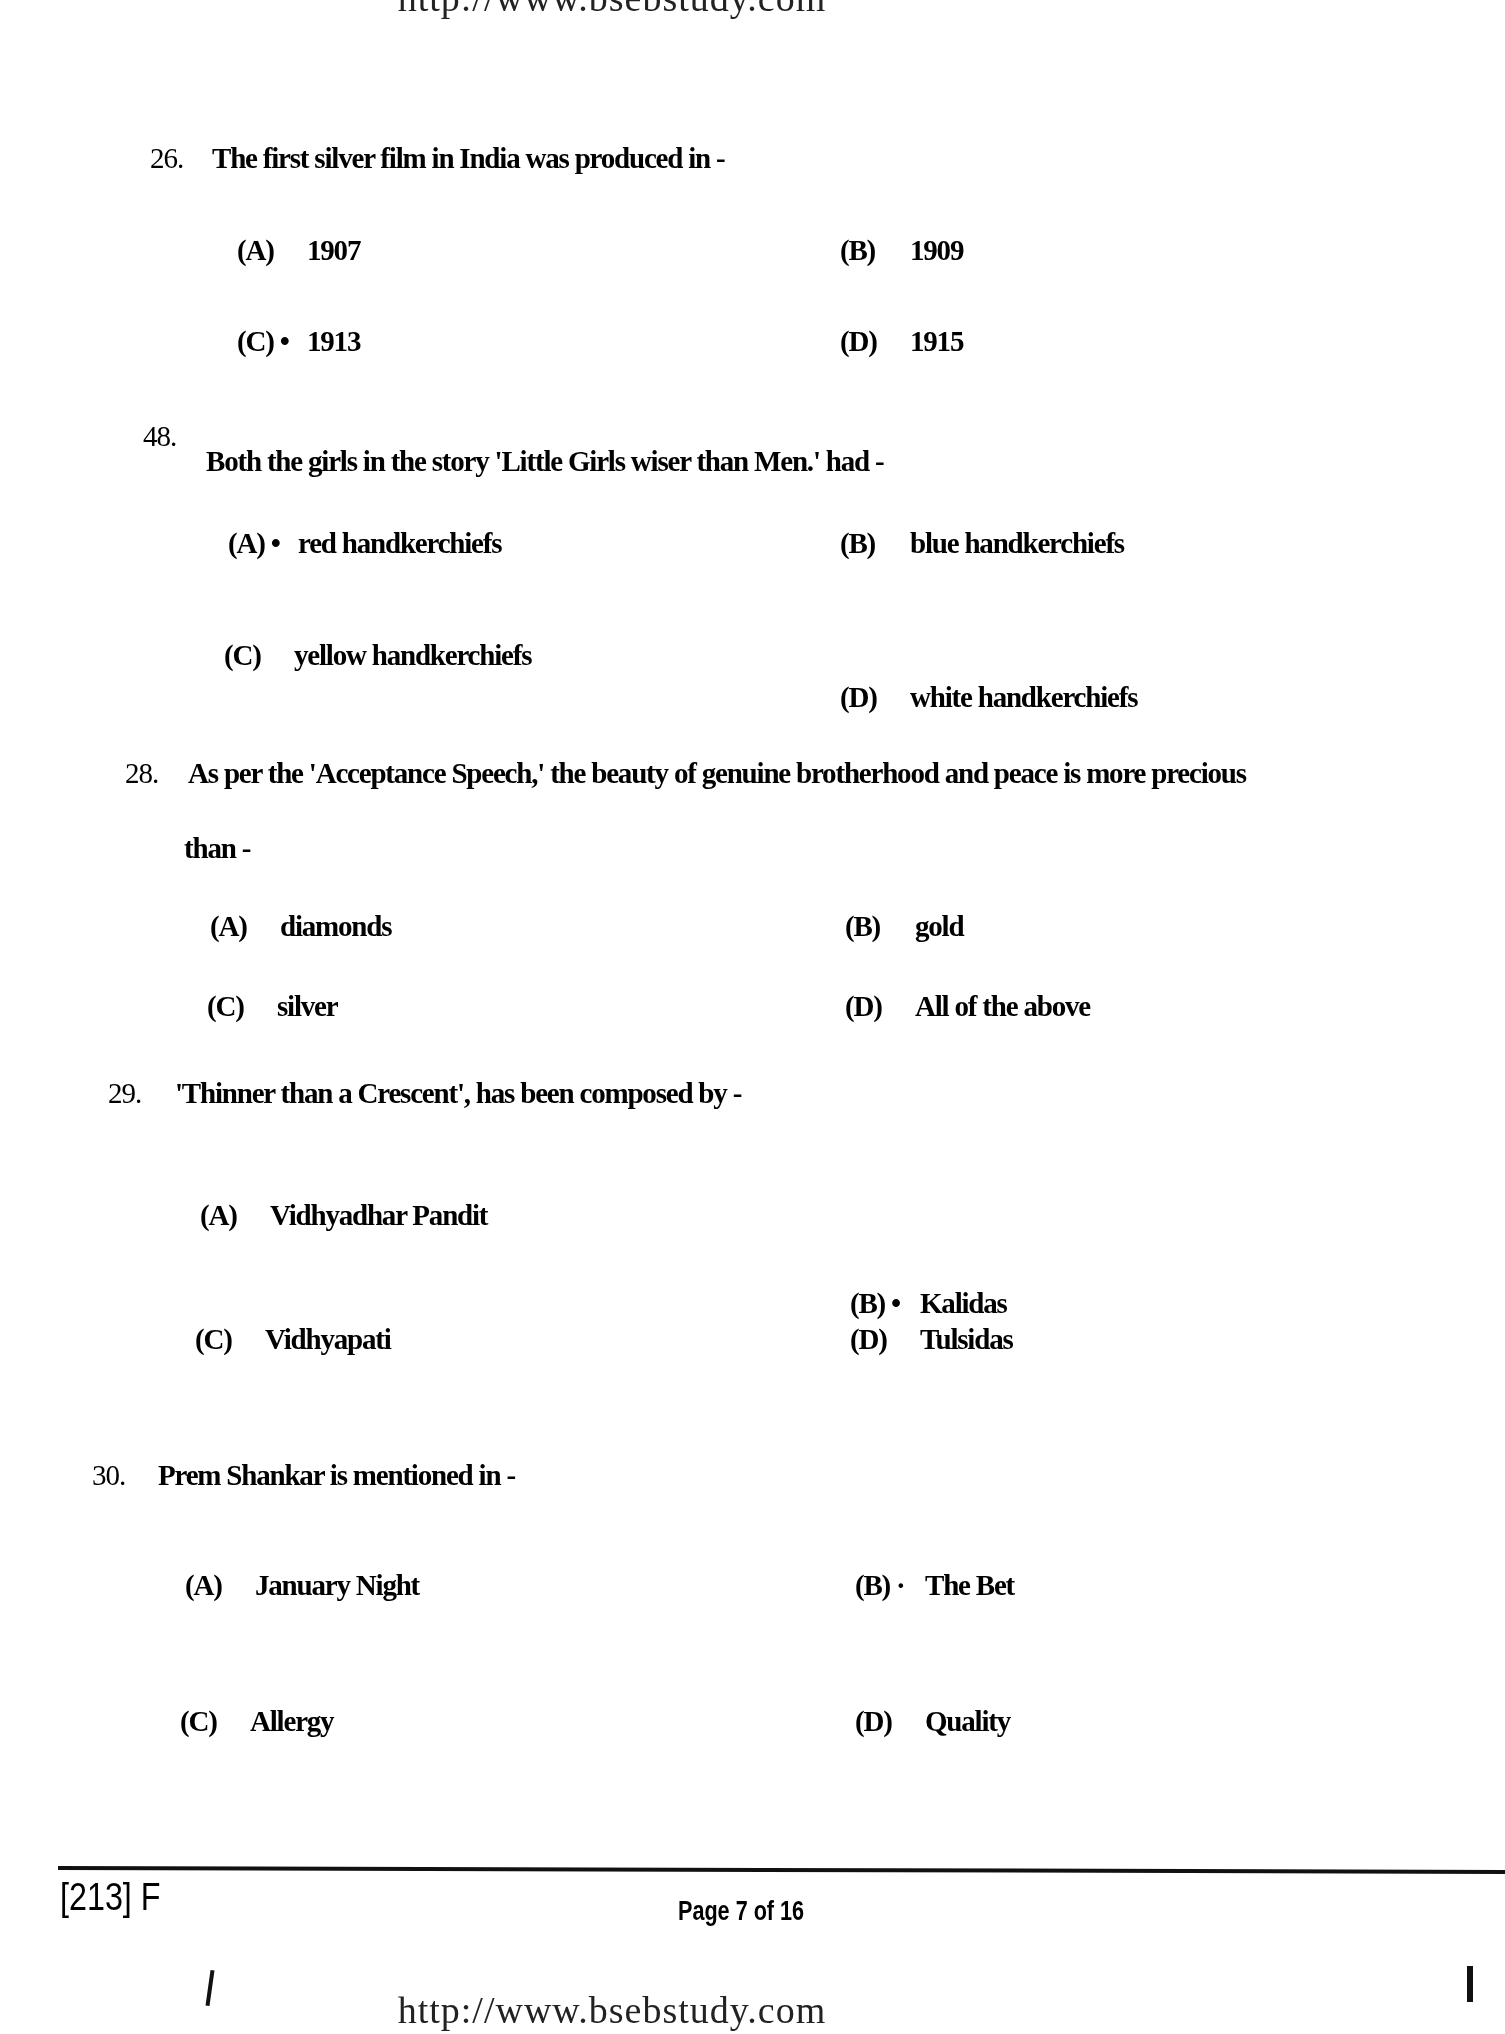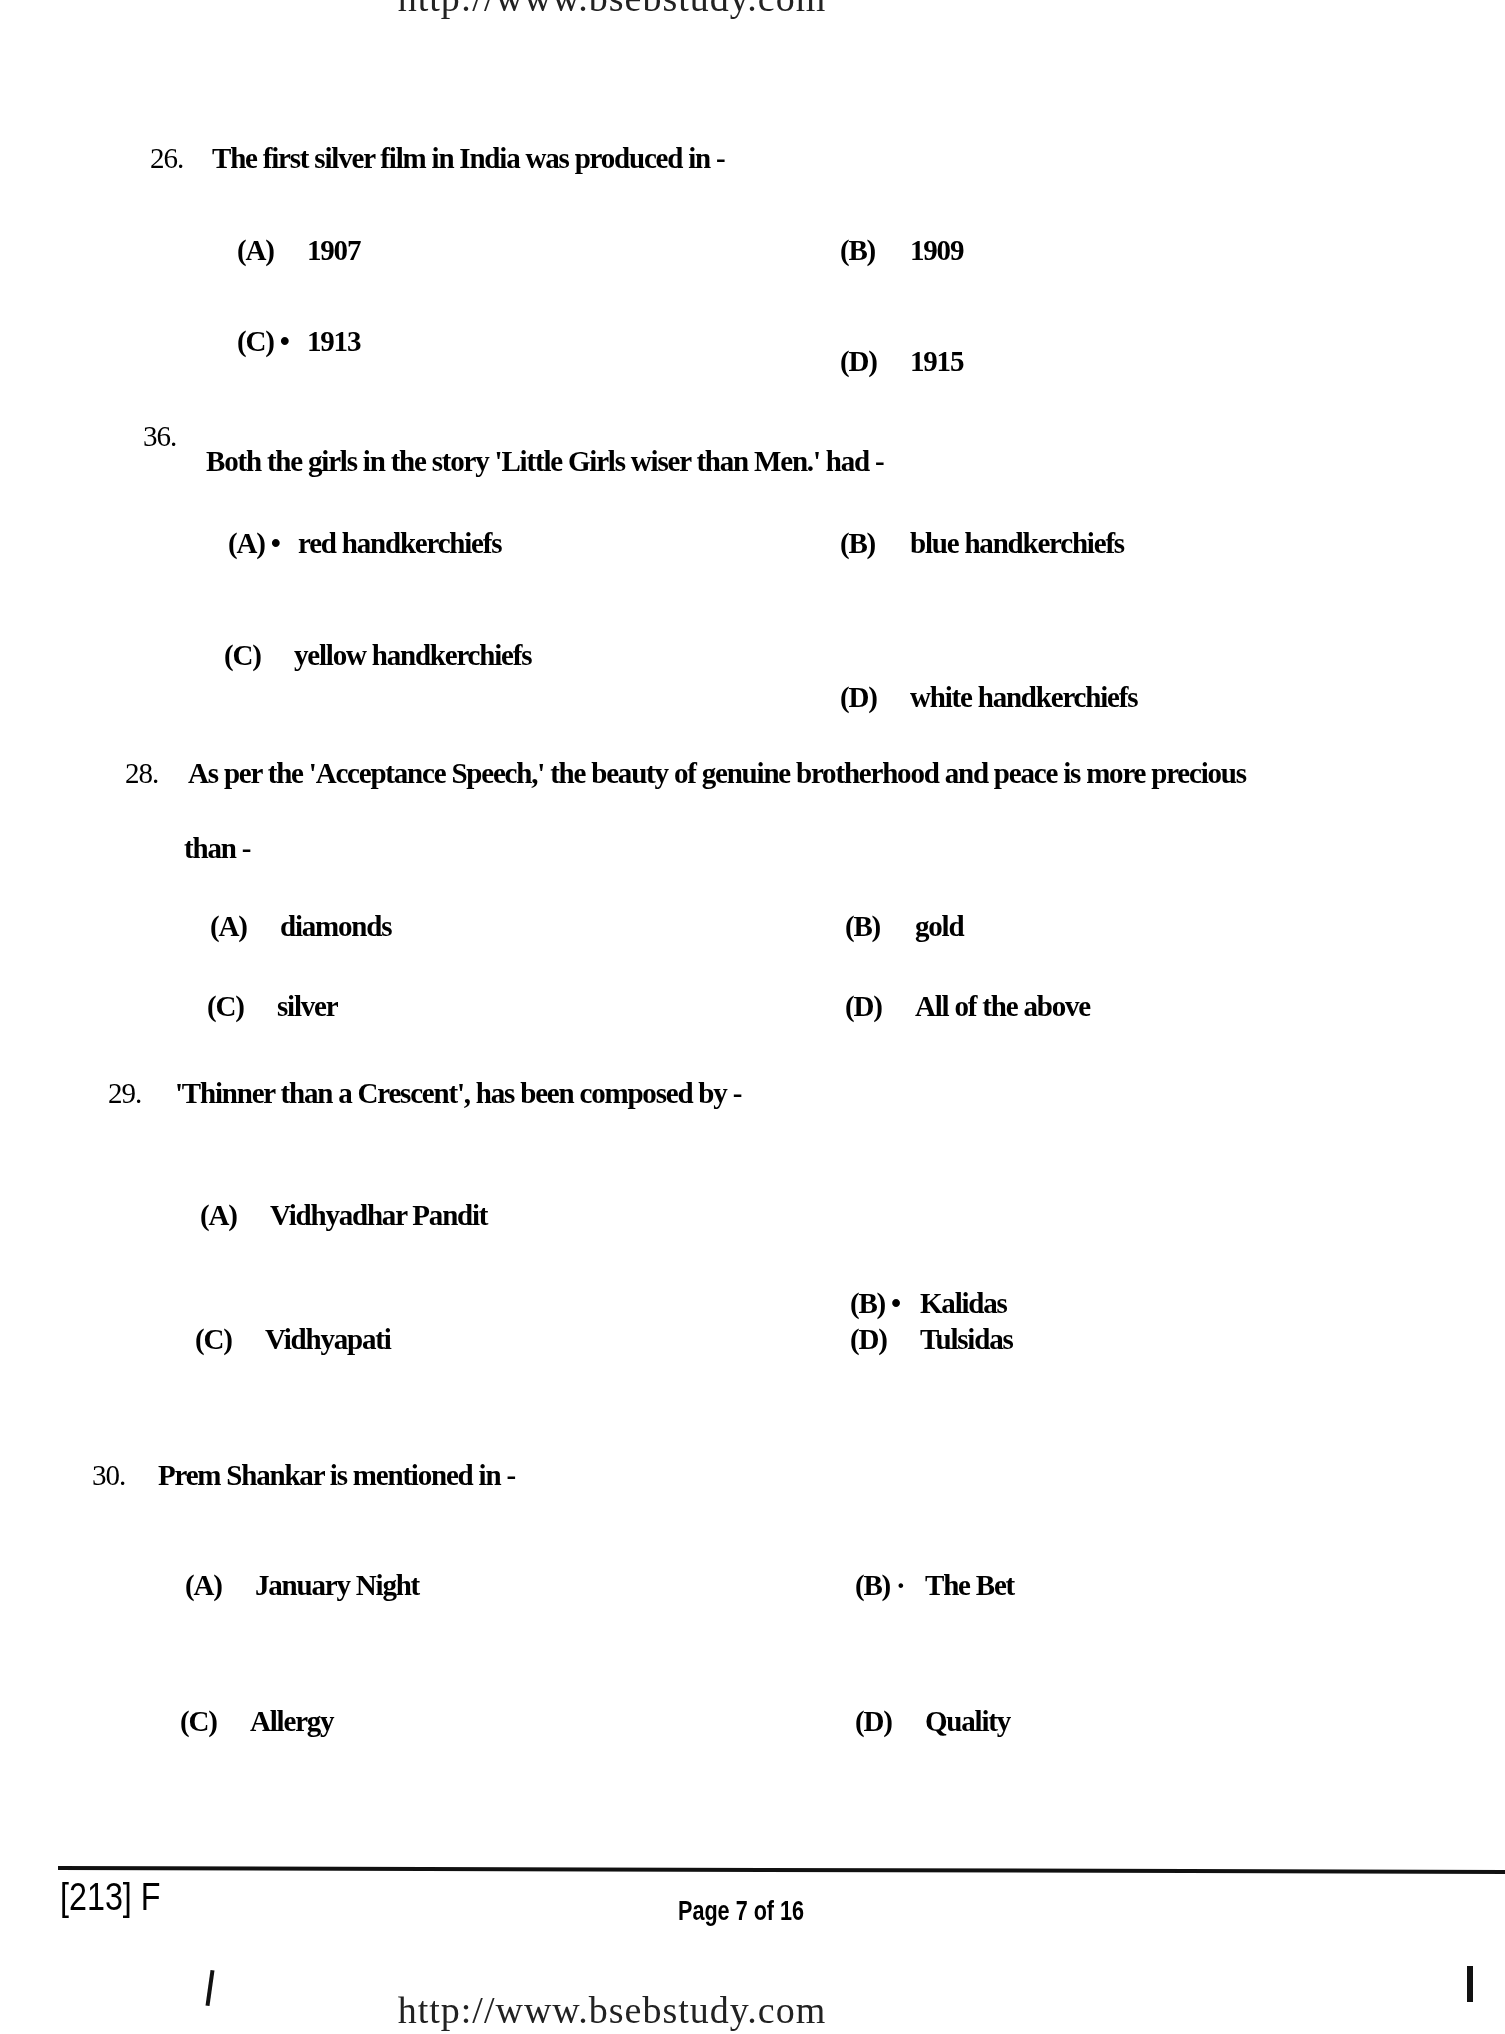--- a/index.html
+++ b/index.html
@@ -18,23 +18,23 @@
 </head>
 <body>
 
 <div class="abs url" style="top:-24px;">http://www.bsebstudy.com</div>
 
 <div class="abs qnum" style="left:150px;top:142px;">26.</div>
 <div class="abs q" style="left:212px;top:142px;">The first silver film in India was produced in -</div>
 <div class="abs opt" style="left:237px;top:234px;"><span class="lbl">(A)</span><span>1907</span></div>
 <div class="abs opt" style="left:840px;top:234px;"><span class="lbl">(B)</span><span>1909</span></div>
 <div class="abs opt" style="left:237px;top:325px;"><span class="lbl">(C) •</span><span>1913</span></div>
-<div class="abs opt" style="left:840px;top:325px;margin-top:20px;"><span class="lbl">(D)</span><span>1915</span></div>
+<div class="abs opt" style="left:840px;top:325px;"><span class="lbl">(D)</span><span>1915</span></div>
 
-<div class="abs qnum" style="left:143px;top:420px;">36.</div>
+<div class="abs qnum" style="left:143px;top:420px;">48.</div>
 <div class="abs q" style="left:206px;top:445px;">Both the girls in the story 'Little Girls wiser than Men.' had -</div>
 <div class="abs opt" style="left:228px;top:527px;"><span class="lbl">(A) •</span><span>red handkerchiefs</span></div>
 <div class="abs opt" style="left:840px;top:527px;"><span class="lbl">(B)</span><span>blue handkerchiefs</span></div>
 <div class="abs opt" style="left:224px;top:639px;"><span class="lbl">(C)</span><span>yellow handkerchiefs</span></div>
 <div class="abs opt" style="left:840px;top:639px;margin-top:42px;"><span class="lbl">(D)</span><span>white handkerchiefs</span></div>
 
 <div class="abs qnum" style="left:125px;top:757px;">28.</div>
 <div class="abs q" style="left:188px;top:757px;">As per the 'Acceptance Speech,' the beauty of genuine brotherhood and peace is more precious</div>
 <div class="abs q" style="left:184px;top:832px;">than -</div>
 <div class="abs opt" style="left:210px;top:910px;"><span class="lbl">(A)</span><span>diamonds</span></div>

